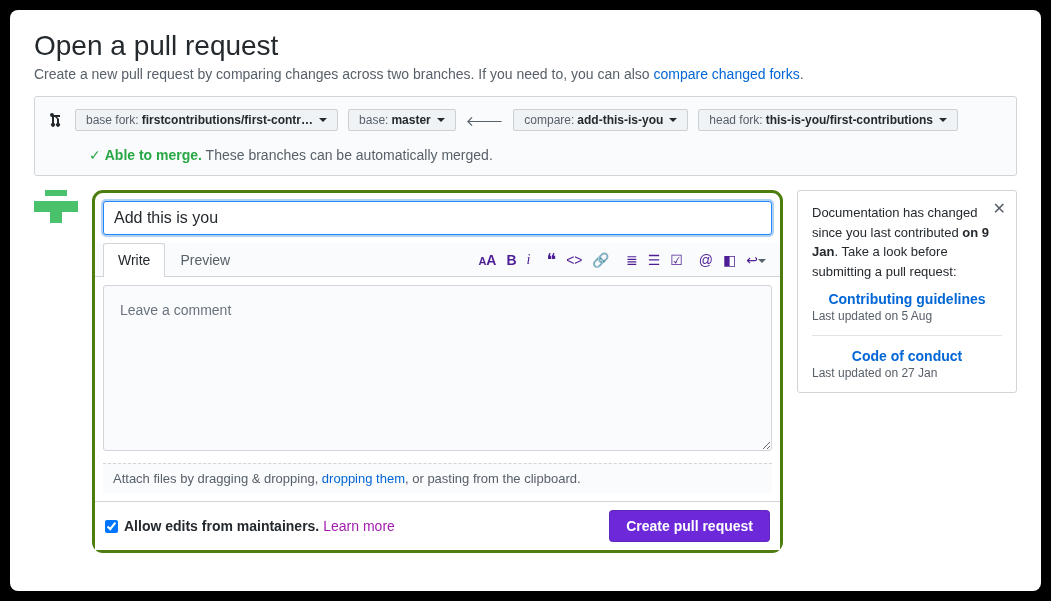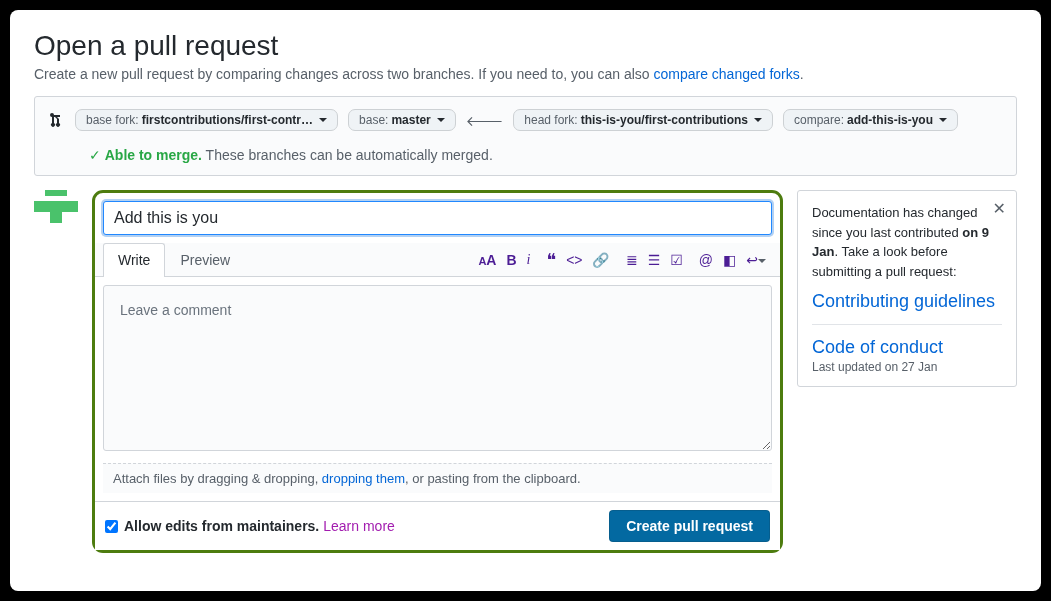--- a/index.html
+++ b/index.html
@@ -4,21 +4,21 @@
 <style>
 * { box-sizing: border-box; margin: 0; padding: 0; }
 body { font-family: -apple-system, BlinkMacSystemFont, "Segoe UI", Helvetica, Arial, sans-serif; background: #000; padding: 10px; }
 .frame { background: #fff; border-radius: 8px; padding: 20px 24px; width: 1031px; height: 581px; position: relative; }
 h1 { font-size: 28px; font-weight: 400; color: #24292e; margin-bottom: 4px; }
 .subtitle { font-size: 14px; color: #586069; margin-bottom: 14px; }
 .subtitle a { color: #0366d6; text-decoration: none; }
 .compare-box { border: 1px solid #d1d5da; border-radius: 3px; background: #fafbfc; padding: 12px 14px; margin-bottom: 14px; }
 .compare-row { display: flex; align-items: center; gap: 10px; flex-wrap: wrap; }
 .compare-icon { width: 16px; height: 16px; color: #24292e; }
-.branch-btn { display: inline-flex; align-items: center; background: #eff3f6; border: 1px solid #cdd1d4; border-radius: 7px; padding: 3px 10px; font-size: 12px; color: #586069; cursor: pointer; gap: 3px; }
+.branch-btn { display: inline-flex; align-items: center; background: #eff3f6; border: 1px solid #cdd1d4; border-radius: 2px; padding: 3px 10px; font-size: 12px; color: #586069; cursor: pointer; gap: 3px; }
 .branch-btn strong { color: #24292e; font-weight: 600; }
 .branch-btn .caret { margin-left: 3px; }
 .arrow-sep { color: #586069; font-size: 14px; }
 .merge-status { margin-top: 16px; padding-left: 40px; font-size: 14px; color: #586069; }
 .merge-status .ok { color: #28a745; font-weight: 600; margin-top: 44px; }
 .merge-check { color: #28a745; margin-right: 4px; }
 .body-row { display: flex; gap: 14px; align-items: flex-start; }
 .avatar { width: 44px; height: 44px; flex-shrink: 0; }
 .composer { flex: 1; border: 3px solid #4d7c0f; border-radius: 11px; background: #fff; position: relative; }
 .title-input { width: calc(100% - 16px); margin: 8px; padding: 7px 10px; font-size: 16px; border: 1px solid #2188ff; border-radius: 3px; outline: none; box-shadow: 0 0 0 2px rgba(3,102,214,0.3); background: #fff; color: #24292e; }
@@ -29,26 +29,26 @@
 .toolbar { margin-left: auto; display: flex; gap: 16px; color: #4c1d95; align-items: center; padding-right: 6px; }
 .tool-group { display: flex; gap: 10px; align-items: center; }
 .tool { cursor: pointer; font-size: 14px; }
 .comment-area { width: calc(100% - 16px); margin: 8px; min-height: 166px; border: 1px solid #d1d5da; border-radius: 3px; padding: 16px; font-size: 14px; font-family: inherit; resize: vertical; background: #fafbfc; color: #24292e; }
 .comment-area::placeholder { color: #6a737d; }
 .attach-bar { border-top: 1px dashed #d1d5da; padding: 7px 10px; font-size: 13px; color: #586069; margin: 0 8px 8px; background: #fafbfc; }
 .attach-bar a { color: #0366d6; text-decoration: none; }
 .footer-row { display: flex; align-items: center; padding: 8px 10px; border-top: 1px solid #d1d5da; background: #fff; }
 .footer-row label { font-size: 14px; font-weight: 600; color: #24292e; display: flex; align-items: center; gap: 6px; justify-content: space-between; }
 .footer-row a { color: #a21caf; text-decoration: none; font-weight: 400; margin-left: 4px; font-size: 14px; }
-.create-btn { margin-left: auto; background: #0369a1; color: #fff; border: 1px solid rgba(27,31,35,0.15); border-radius: 4px; padding: 7px 16px; font-size: 14px; font-weight: 600; cursor: pointer; }
+.create-btn { margin-left: auto; background: #6d28d9; color: #fff; border: 1px solid rgba(27,31,35,0.15); border-radius: 4px; padding: 7px 16px; font-size: 14px; font-weight: 600; cursor: pointer; }
 .sidebar { width: 220px; border: 1px solid #d1d5da; border-radius: 3px; padding: 12px 14px; position: relative; font-size: 13px; color: #24292e; }
 .sidebar .close { position: absolute; top: 8px; right: 10px; cursor: pointer; color: #586069; font-size: 16px; }
 .sidebar p { line-height: 1.5; margin-bottom: 10px; }
 .sidebar strong { font-weight: 600; }
-.doc-link { display: block; color: #0366d6; text-decoration: none; font-weight: 400; font-size: 18px; margin-top: 10px; }
+.doc-link { display: block; color: #0366d6; text-decoration: none; font-weight: 700; font-size: 14px; margin-top: 10px; text-align: center; }
 .doc-meta { color: #586069; font-size: 12px; margin-top: 2px; }
 .doc-sep { border: none; border-top: 1px solid #e1e4e8; margin: 12px 0; }
 .caret { display: inline-block; width: 0; height: 0; border-left: 4px solid transparent; border-right: 4px solid transparent; border-top: 4px solid #24292e; vertical-align: middle; }
 svg { display: block; }
 </style>
 </head>
 <body>
 
 <div class="frame">
   <h1>Open a pull request</h1>
@@ -68,27 +68,27 @@
           <strong>firstcontributions/first-contr…</strong>
           <span class="caret"></span>
       </span>
       <span class="branch-btn">
         <span>base: </span>
           <strong>master</strong>
           <span class="caret"></span>
       </span>
       <span class="arrow-sep">🡐</span>
       <span class="branch-btn">
-        <span>head fork: </span>
-          <strong>this-is-you/first-contributions</strong>
+        <span>compare: </span>
+          <strong>add-this-is-you</strong>
           <span class="caret"></span>
       </span>
       <span class="branch-btn">
-        <span>compare: </span>
-          <strong>add-this-is-you</strong>
+        <span>head fork: </span>
+          <strong>this-is-you/first-contributions</strong>
           <span class="caret"></span>
       </span>
     </div>
     <div class="merge-status">
       <span class="merge-check">✓</span><span class="ok">Able to merge.</span><span> These branches can be automatically merged.</span>
     </div>
   </div>
 
   <div class="body-row">
     <div class="avatar">
@@ -145,18 +145,19 @@
         <button class="create-btn">Create pull request</button>
       </div>
     </div>
 
     <div class="sidebar">
       <span class="close">✕</span>
       <p>
         <span>Documentation has changed since you last contributed </span><strong>on 9 Jan</strong><span>. Take a look before submitting a pull request:</span>
       </p>
       <a href="#" class="doc-link">Contributing guidelines</a>
+      <div class="doc-meta">Last updated on 5 Aug</div>
       <hr class="doc-sep">
       <a href="#" class="doc-link">Code of conduct</a>
       <div class="doc-meta">Last updated on 27 Jan</div>
     </div>
   </div>
 </div>
 
 </body></html>

